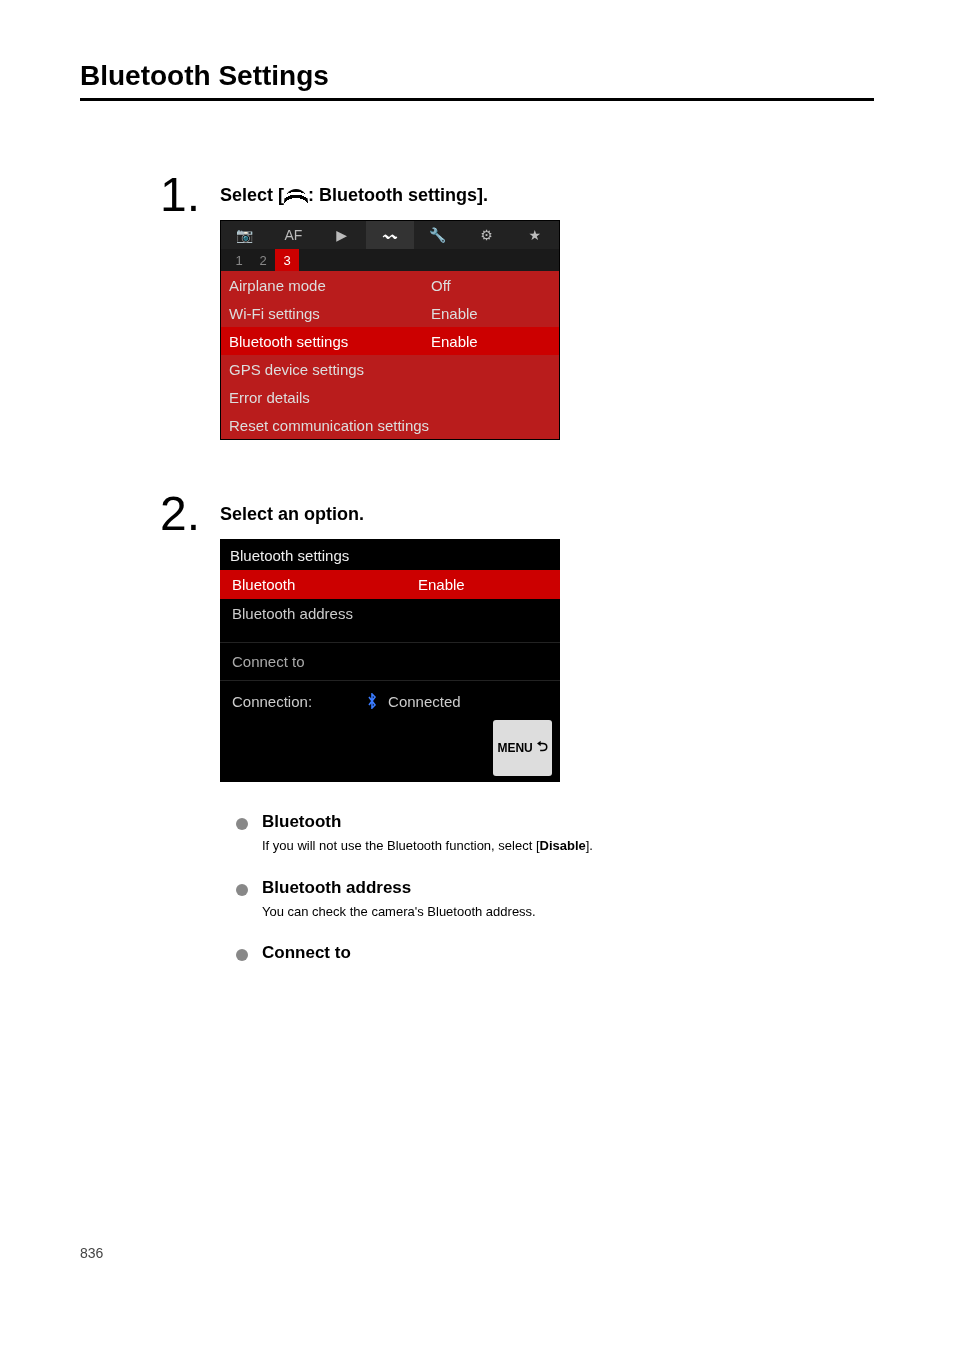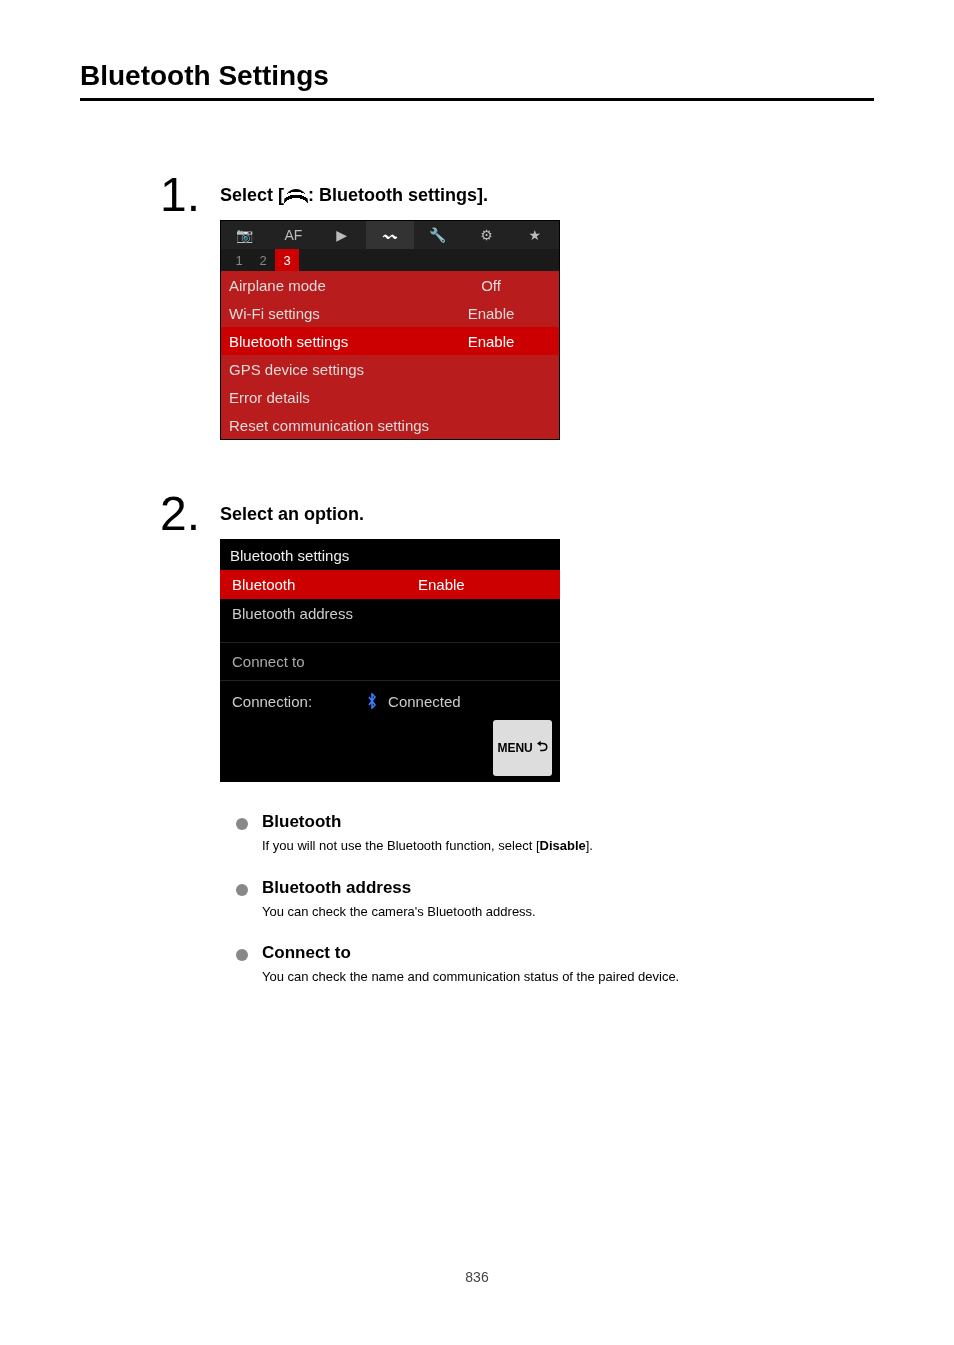--- a/index.html
+++ b/index.html
@@ -95,21 +95,21 @@
   .menu-row {
     display: flex;
     align-items: center;
     height: 28px;
     padding: 0 8px;
     background: #b91c1c;
     color: #ddd;
   }
   .menu-row.selected { background: #cc0000; color: #fff; }
   .menu-row .label { flex: 1; }
-  .menu-row .val { width: 120px; text-align: center; }
+  .menu-row .val { width: 120px; text-align: left; }
 
   
   .camera-ui2 {
     width: 340px;
     background: #000;
     font-family: Arial, sans-serif;
     font-size: 15px;
     color: #ddd;
   }
   .ui2-header {
@@ -176,21 +176,21 @@
     position: absolute;
     left: 0; top: 6px;
     width: 12px; height: 12px;
     background: #888;
     border-radius: 50%;
   }
   .bullet-title { font-weight: bold; font-size: 17px; margin-bottom: 4px; }
   .bullet-text { font-size: 13px; line-height: 1.5; }
 
   .page-num {
-    text-align: center;
+    text-align: left;
     font-size: 14px;
     color: #444;
     margin-top: 260px;
   }
 
   
   .ico { font-size: 14px; }
 </style>
 </head>
 <body>
@@ -304,19 +304,18 @@
         <div class="bullet-item">
           <div class="bullet-title">Bluetooth</div>
           <div class="bullet-text"><span>If you will not use the Bluetooth function, select [</span><b>Disable</b><span>].</span></div>
         </div>
         <div class="bullet-item">
           <div class="bullet-title">Bluetooth address</div>
           <div class="bullet-text">You can check the camera's Bluetooth address.</div>
         </div>
         <div class="bullet-item">
           <div class="bullet-title">Connect to</div>
-          <div class="bullet-text">You can check the name and communication status of the paired device.</div>
         </div>
       </div>
   </div>
 </div>
 
 <div class="page-num">836</div>
 
 </body></html>

